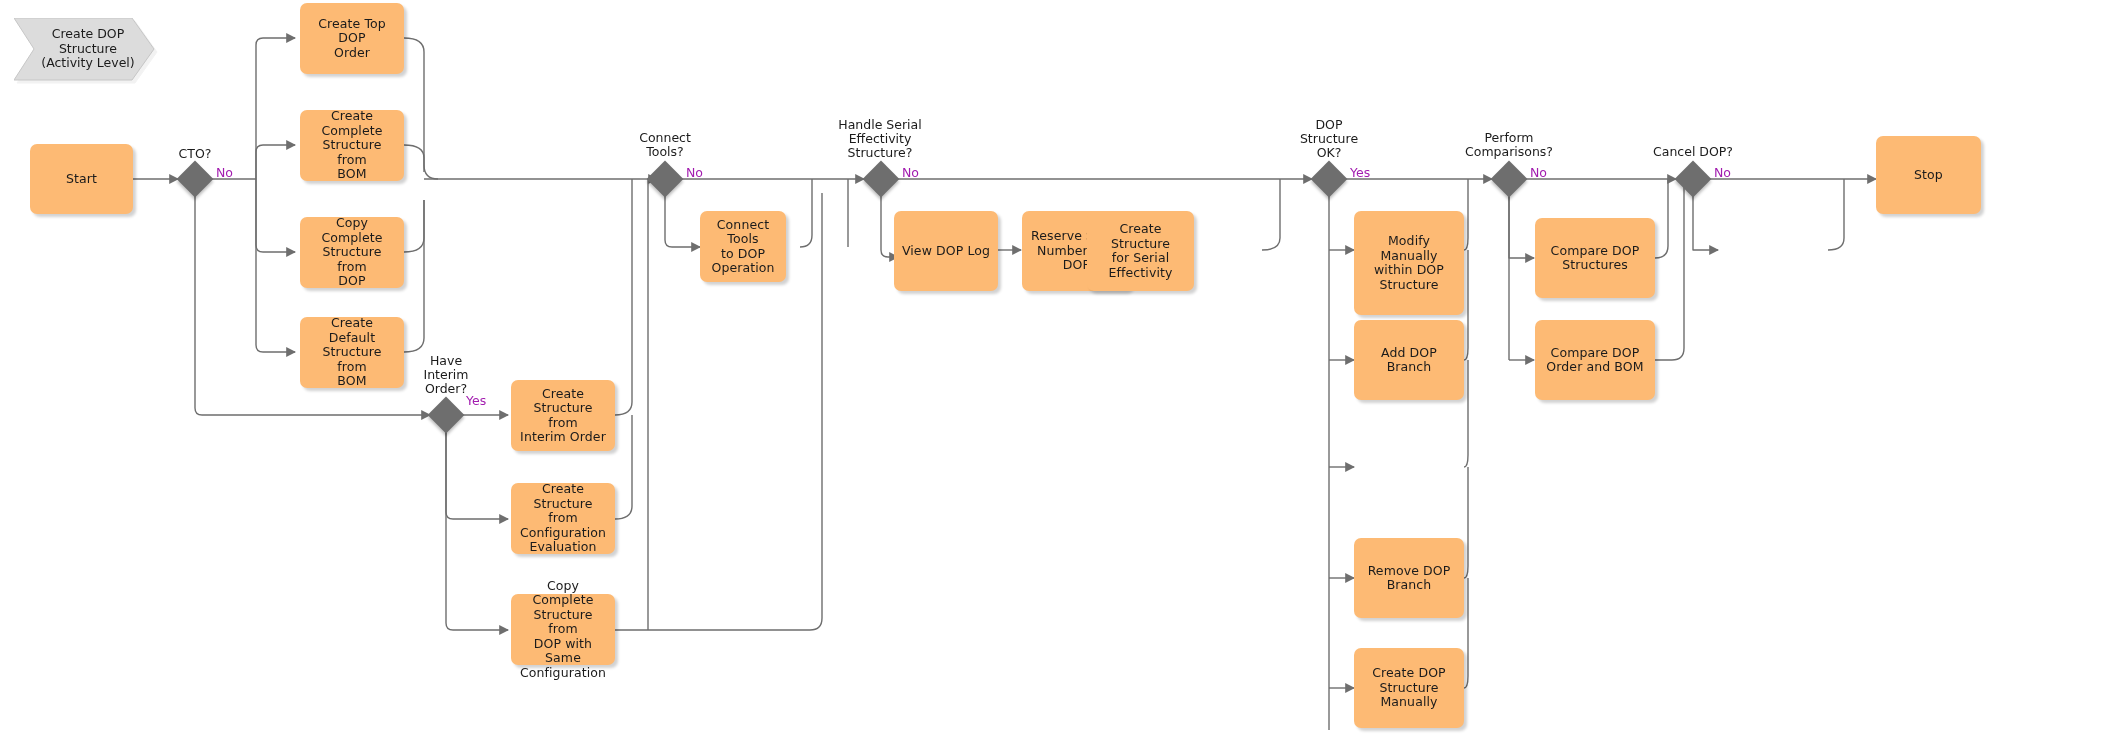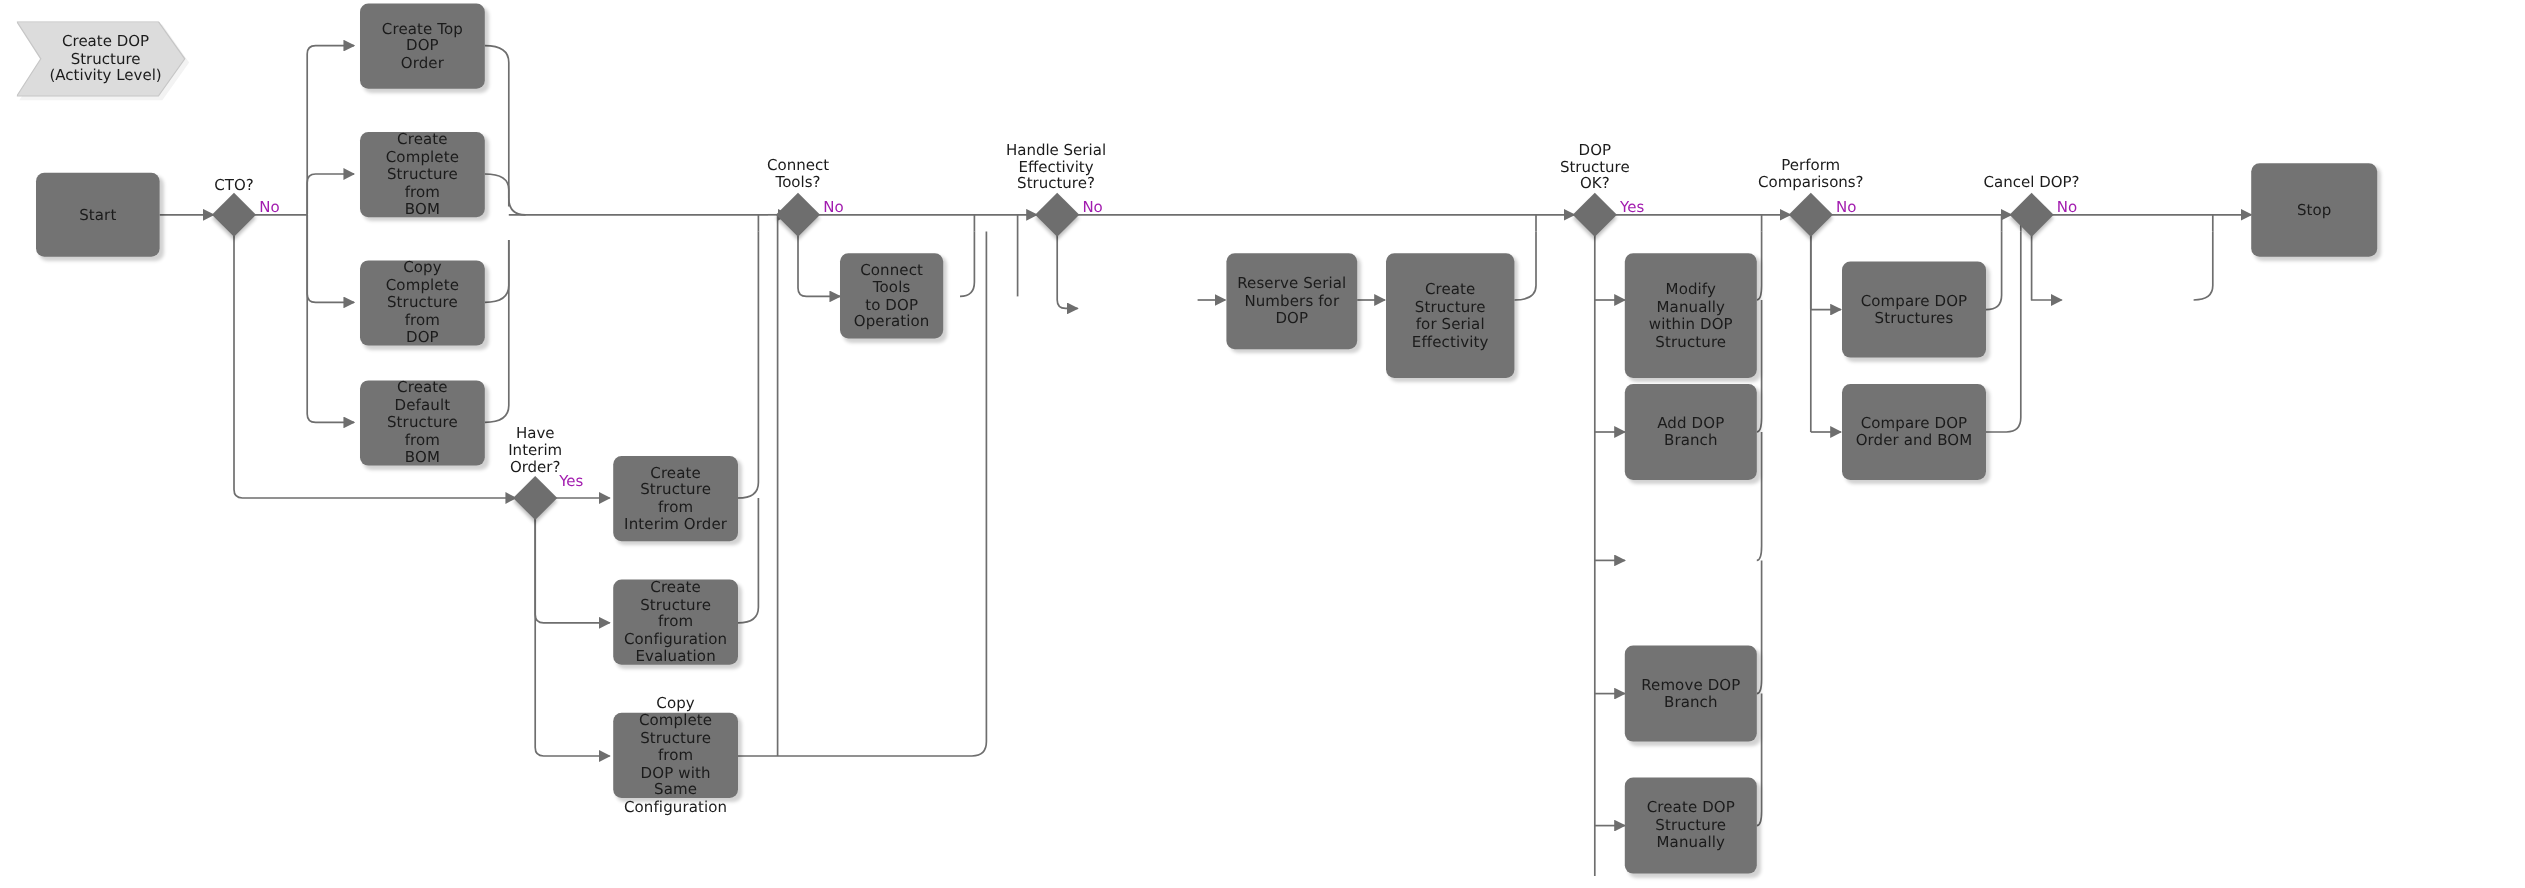--- a/index.html
+++ b/index.html
@@ -19,21 +19,21 @@
     position: absolute;
     left: 0;
     top: 0;
     width: 2104px;
     height: 740px;
     pointer-events: none;
   }
   .task {
     position: absolute;
     box-sizing: border-box;
-    background: #737373;
+    background: #fdba74;
     border-radius: 7px;
     color: #1b1b1b;
     font-size: 12.5px;
     line-height: 14.5px;
     letter-spacing: 0.1px;
     display: flex;
     align-items: center;
     justify-content: center;
     text-align: center;
     padding: 3px 6px;
@@ -243,28 +243,31 @@
 DOP with Same
 Configuration</span>
   </div>
 
   <div class="task" style="left:700px; top:211px; width:86px; height:71px;">
     <span style="white-space: pre-line;">Connect Tools
 to DOP
 Operation</span>
   </div>
 
+  <div class="task" style="left:894px; top:211px; width:104px; height:80px;">
+    <span>View DOP Log</span>
+  </div>
 
   <div class="task" style="left:1022px; top:211px; width:109px; height:80px;">
     <span style="white-space: pre-line;">Reserve Serial
 Numbers for
 DOP</span>
   </div>
 
-  <div class="task" style="left:1155px; top:211px; width:107px; height:104px;">
+  <div class="task" style="left:1087px; top:211px; width:107px; height:80px;">
     <span style="white-space: pre-line;">Create Structure
 for Serial
 Effectivity</span>
   </div>
 
   <div class="task" style="left:1354px; top:211px; width:110px; height:104px;justify-content:center;">
     <span style="white-space: pre-line;">Modify Manually
 within DOP
 Structure</span>
   </div>

